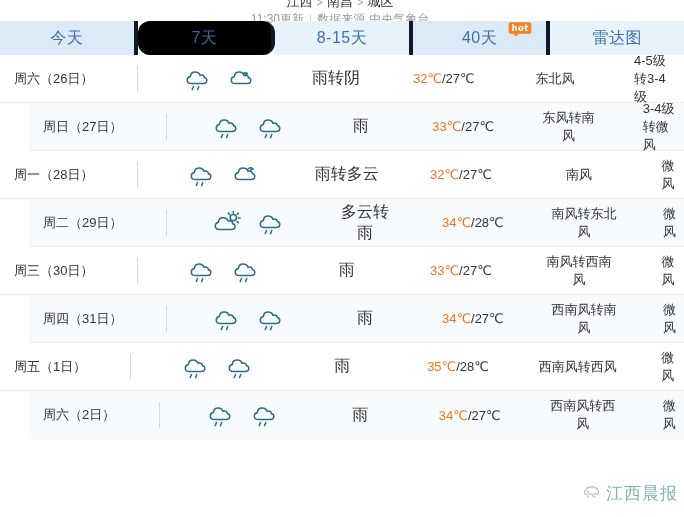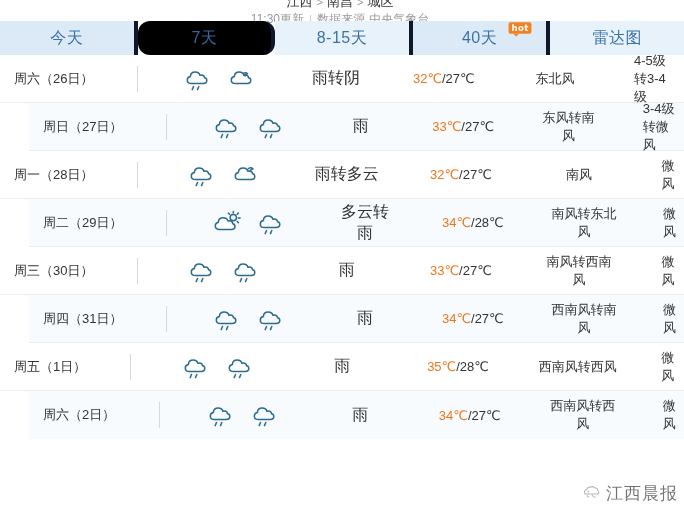--- a/index.html
+++ b/index.html
@@ -194,21 +194,21 @@
     right: 6px;
     bottom: 12px;
     display: flex;
     align-items: center;
     gap: 4px;
     opacity: 0.55;
     pointer-events: none;
   }
   .watermark .wm-text {
     font-size: 17px;
-    color: #000000;
+    color: #0f766e;
     font-family: Liberation Mono, monospace;
     letter-spacing: 1px;
   }
 </style>
 </head>
 <body>
 
 <div class="header">
   <div class="breadcrumb">
     <a class="crumb" href="#">江西</a>

